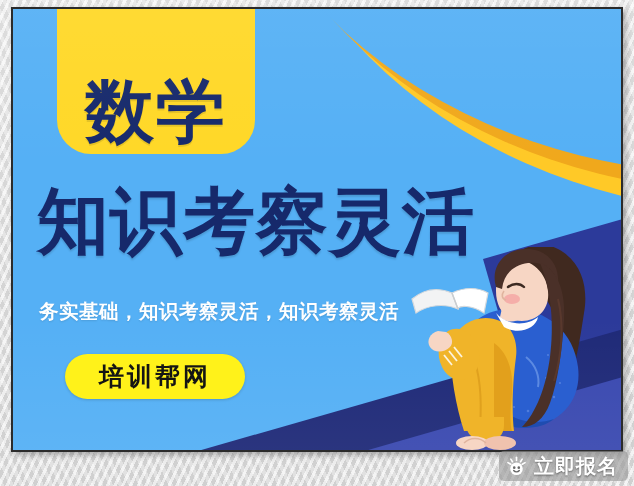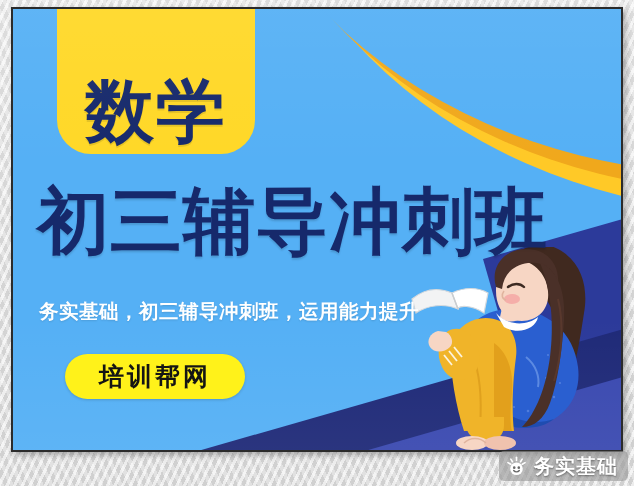--- a/index.html
+++ b/index.html
@@ -211,23 +211,23 @@
       </div>
 
       <div class="band band-deep"></div>
       <div class="band band-mid"></div>
       <div class="band band-dark"></div>
 
       <div id="badge">
         <span class="txt">数学</span>
       </div>
 
-      <div id="headline">初三辅导冲刺班</div>
-
-      <div id="subtitle">务实基础，初三辅导冲刺班，运用能力提升</div>
+      <div id="headline">知识考察灵活</div>
+
+      <div id="subtitle">务实基础，知识考察灵活，知识考察灵活</div>
 
       <button id="cta">培训帮网</button>
 
       <div id="illustration">
         <svg viewBox="0 0 230 215" xmlns="http://www.w3.org/2000/svg">
           <defs>
             <clipPath id="bodyClip">
                 <rect x="0" y="0" width="230" height="215"></rect>
               </clipPath>
           </defs>
@@ -320,16 +320,16 @@
           <line x1="18.5" y1="3.6" x2="16.6" y2="6.6"></line>
           <line x1="2.2" y1="7.6" x2="5.4" y2="9.4"></line>
           <line x1="21.8" y1="7.6" x2="18.6" y2="9.4"></line>
         </g>
         <circle cx="12" cy="14.5" r="7.2" fill="#ffffff"></circle>
         <circle cx="9.4" cy="13.3" r="1.5" fill="#6a6a6a"></circle>
         <circle cx="14.6" cy="13.3" r="1.5" fill="#6a6a6a"></circle>
         <path d="M8.8 16.6 C10.3 18.6 13.7 18.6 15.2 16.6" stroke="#6a6a6a" stroke-width="1.6" fill="none" stroke-linecap="round"></path>
       </svg>
     </span>
-    <span class="wm-text">务实基础</span>
+    <span class="wm-text">立即报名</span>
   </div>
 
 </div>
 
 </body></html>

